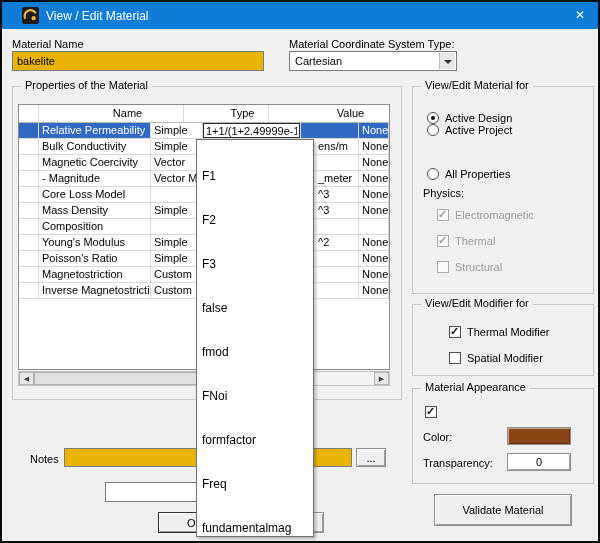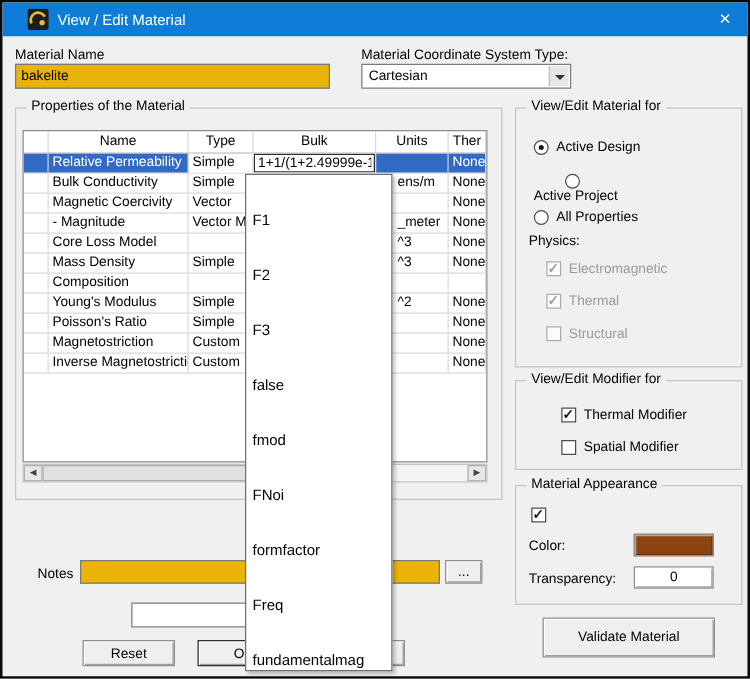--- a/index.html
+++ b/index.html
@@ -26,21 +26,21 @@
   .combo .txt{line-height:18px;}
   .combo .arrowbox{position:absolute;right:1px;top:1px;bottom:1px;width:16px;background:#e6e6e6;border-left:1px solid #bdbdbd;}
   .combo .arrowbox::after{content:"";position:absolute;left:4px;top:7px;border-left:4px solid transparent;border-right:4px solid transparent;border-top:4px solid #333;}
 
   .groupbox{position:absolute;border:1px solid #c6c6c6;}
   .groupbox .legend{position:absolute;top:-8px;left:8px;background:#f0f0f0;padding:0 4px;white-space:nowrap;}
 
   
   .grid{position:absolute;left:16px;top:102px;width:372px;height:266px;background:#fff;border:1px solid #8a8a8a;overflow:hidden;}
   .grow{display:flex;height:16px;line-height:15px;border-bottom:1px solid #dadada;}
-  .grow.ghead{height:18px;line-height:17px;border-bottom:1px solid #b7b7b7;}
+  .grow.ghead{height:18px;line-height:17px;border-bottom:1px solid #b7b7b7;gap:33px;}
   .gcell{border-right:1px solid #dadada;overflow:hidden;white-space:nowrap;padding:0 3px;flex:none;}
   .ghead .gcell{text-align:center;}
   .c0{width:20px;} .c1{width:112px;} .c2{width:52px;} .c3{width:98px;} .c4{width:58px;padding-left:17px;} .c5{width:32px;flex:1;}
   .grow.sel .gcell{background:var(--sel);color:#fff;}
   .grow.sel .gcell.c2{background:#fff;color:#000;}
   .grow.sel .gcell.c3{background:#fff;padding:0;}
   .cellEdit{width:100%;height:100%;border:1px solid #2c2c2c;font:11px "Liberation Sans",sans-serif;padding:0 2px;background:#fff;color:#000;}
 
   
   .popup{position:absolute;left:194px;top:137px;width:118px;background:#fff;border:1px solid #707070;box-shadow:2px 2px 3px rgba(0,0,0,0.25);z-index:6;}
@@ -96,21 +96,21 @@
 
   <div class="groupbox" style="left:10px;top:84px;width:390px;height:314px;">
     <span class="legend">Properties of the Material</span>
   </div>
 
   <div class="grid">
     <div class="grow ghead">
       <div class="gcell c0"></div>
       <div class="gcell c1" style="padding-left:3px;">Name</div>
       <div class="gcell c2">Type</div>
-      <div class="gcell c3">Bulk</div>
+      <div class="gcell c3">Value</div>
       <div class="gcell c4" style="padding-left:3px;text-align:center;">Units</div>
       <div class="gcell c5">Ther</div>
     </div>
 
     <div class="grow sel">
       <div class="gcell c0"></div>
       <div class="gcell c1">Relative Permeability</div>
       <div class="gcell c2">Simple</div>
       <div class="gcell c3">
         <input class="cellEdit" value="1+1/(1+2.49999e-13*F" style="">
@@ -227,21 +227,21 @@
     <div class="item">Freq</div>
     <div class="item">fundamentalmag</div>
   </div>
 
   <div class="groupbox" style="left:410px;top:84px;width:182px;height:208px;">
     <span class="legend">View/Edit Material for</span>
     <div class="optrow" style="left:14px;top:24px;">
       <span class="rb on"></span>
       <span>Active Design</span>
     </div>
-    <div class="optrow" style="left:14px;top:52px;flex-direction:column;">
+    <div class="optrow" style="left:14px;top:36px;">
       <span class="rb"></span>
       <span>Active Project</span>
     </div>
     <div class="optrow" style="left:14px;top:80px;">
       <span class="rb"></span>
       <span>All Properties</span>
     </div>
     <div class="label" style="left:10px;top:100px;">Physics:</div>
     <div class="optrow" style="left:24px;top:121px;">
       <span class="cb dis on"></span>
@@ -283,17 +283,16 @@
   <button class="btn" style="left:432px;top:492px;width:138px;height:32px;">Validate Material</button>
 
   <div class="label" style="left:28px;top:451px;">Notes</div>
   <input class="edit" style="left: 62px; top: 446px; width: 288px; height: 19px;" value="">
   <button class="btn" style="left:354px;top:446px;width:30px;height:19px;">...</button>
 
   <div class="combo" style="left:103px;top:480px;width:163px;height:20px;">
     <span class="arrowbox"></span>
   </div>
 
-  <button class="btn" style="left:64px;top:510px;width:74px;height:21px;">Reset</button>
   <button class="btn default" style="left:156px;top:510px;width:74px;height:21px;">OK</button>
   <button class="btn" style="left:248px;top:510px;width:74px;height:21px;">Cancel</button>
 
 </div>
 
 </body></html>

